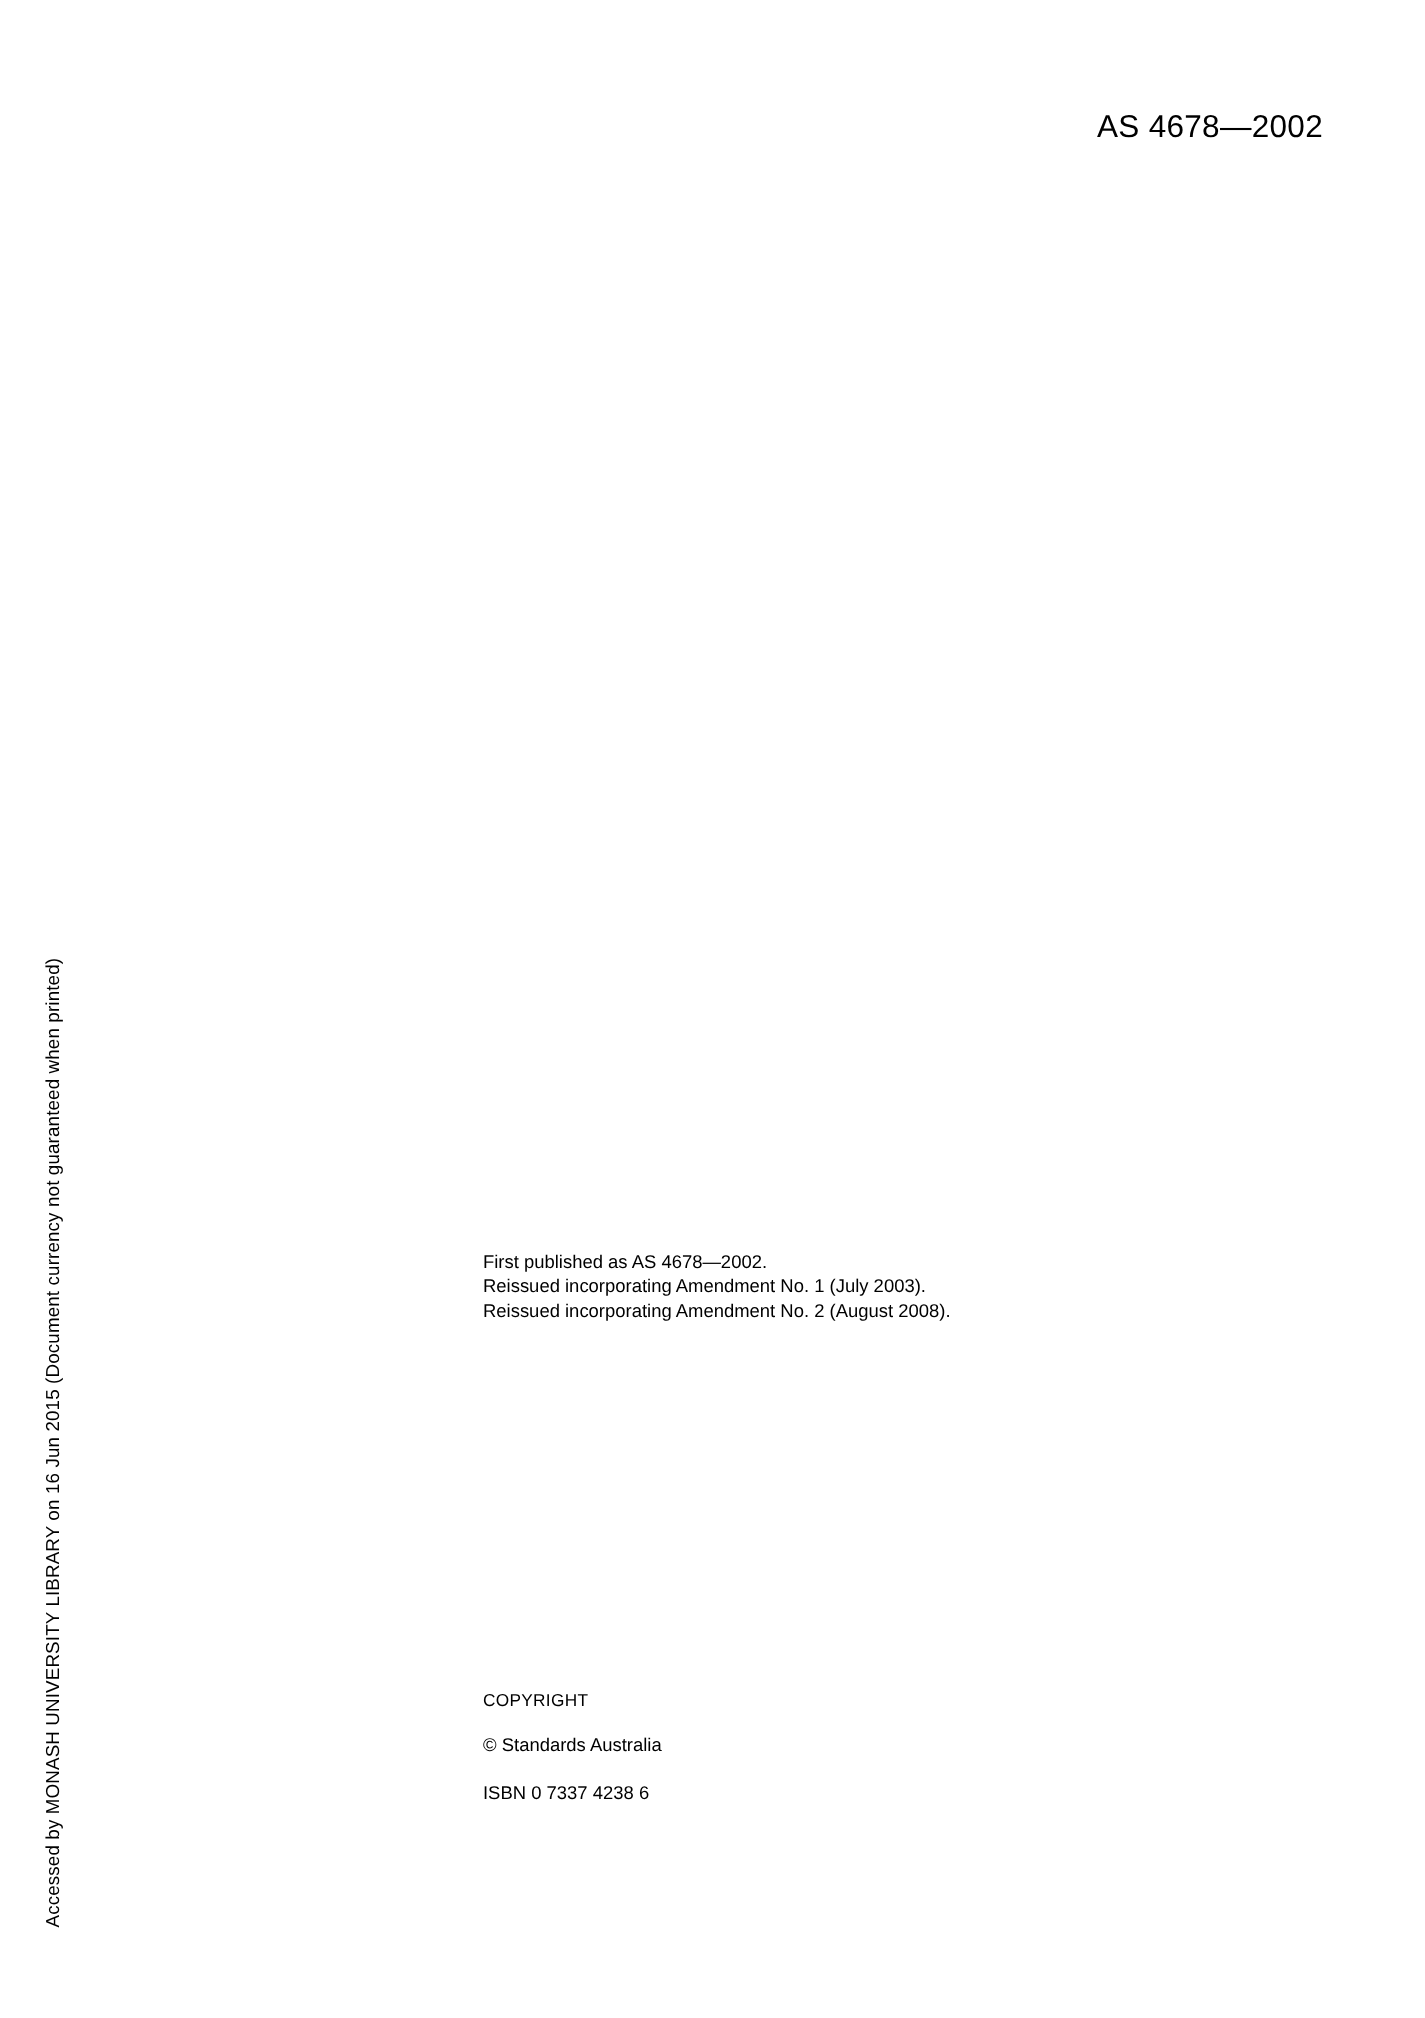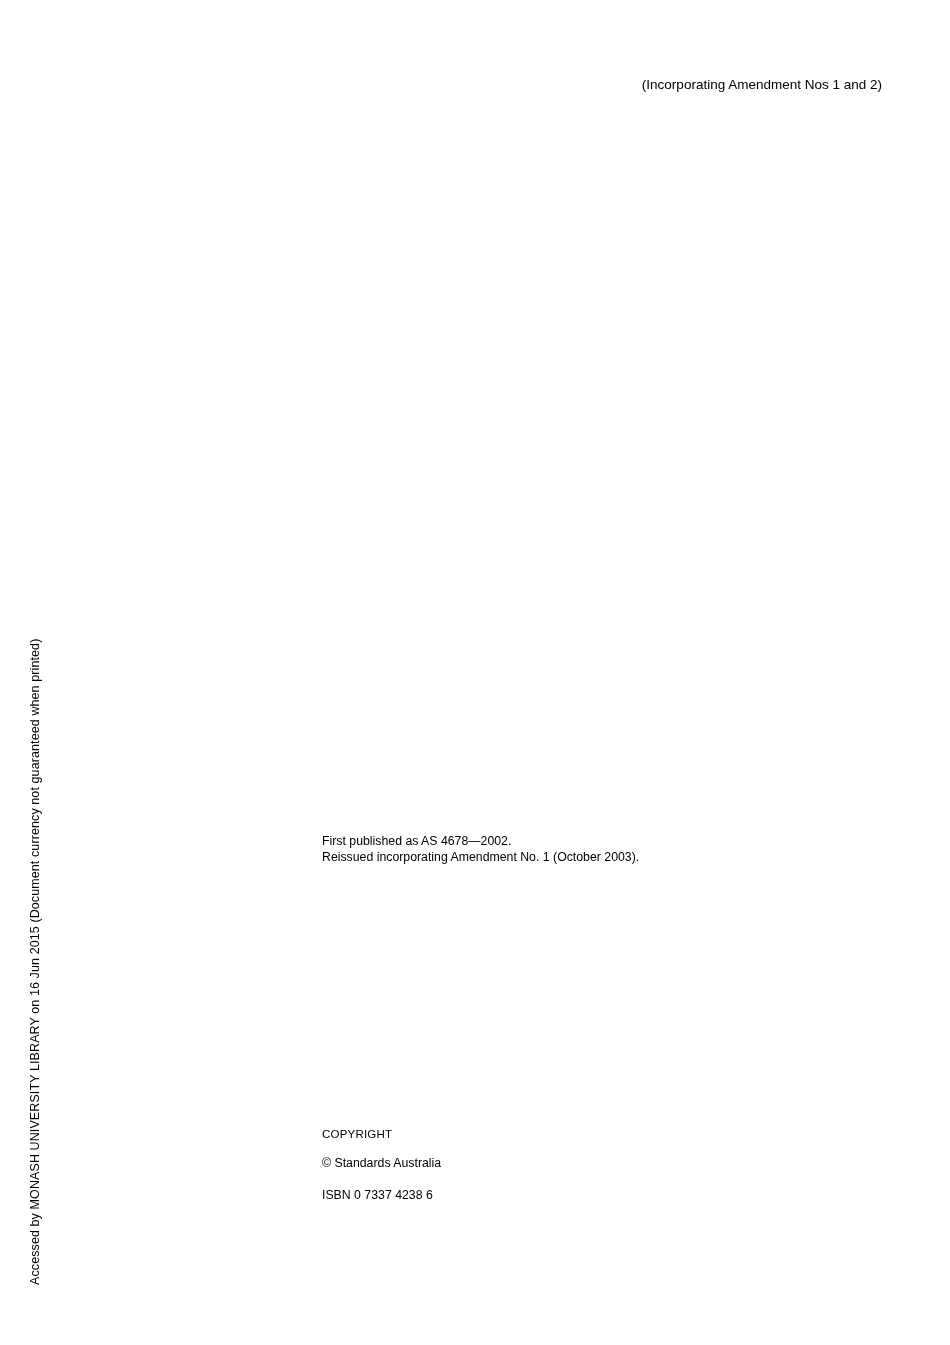--- a/index.html
+++ b/index.html
@@ -119,27 +119,28 @@
   }
 </style>
 </head>
 <body>
 
 <div id="page">
 
   <div class="side-stamp">Accessed by MONASH UNIVERSITY LIBRARY on 16 Jun 2015 (Document currency not guaranteed when printed)</div>
 
   <div class="doc-header">
-    <div class="doc-amend">(Incorporating Amendment Nos 1 and 2)</div>
+    <div class="doc-number">AS 4678—2002</div>
   </div>
 
 
   <div class="pub-history">
     <div>First published as AS 4678—2002.</div>
-    <div>Reissued incorporating Amendment No. 1 (October 2003).</div>
+    <div>Reissued incorporating Amendment No. 1 (July 2003).</div>
+    <div>Reissued incorporating Amendment No. 2 (August 2008).</div>
   </div>
 
   <div class="copyright-block">
     <div class="copyright-heading">COPYRIGHT</div>
     <div class="copyright-owner">© Standards Australia</div>
     <div class="copyright-isbn">ISBN 0 7337 4238 6</div>
   </div>
 
 </div>
 

